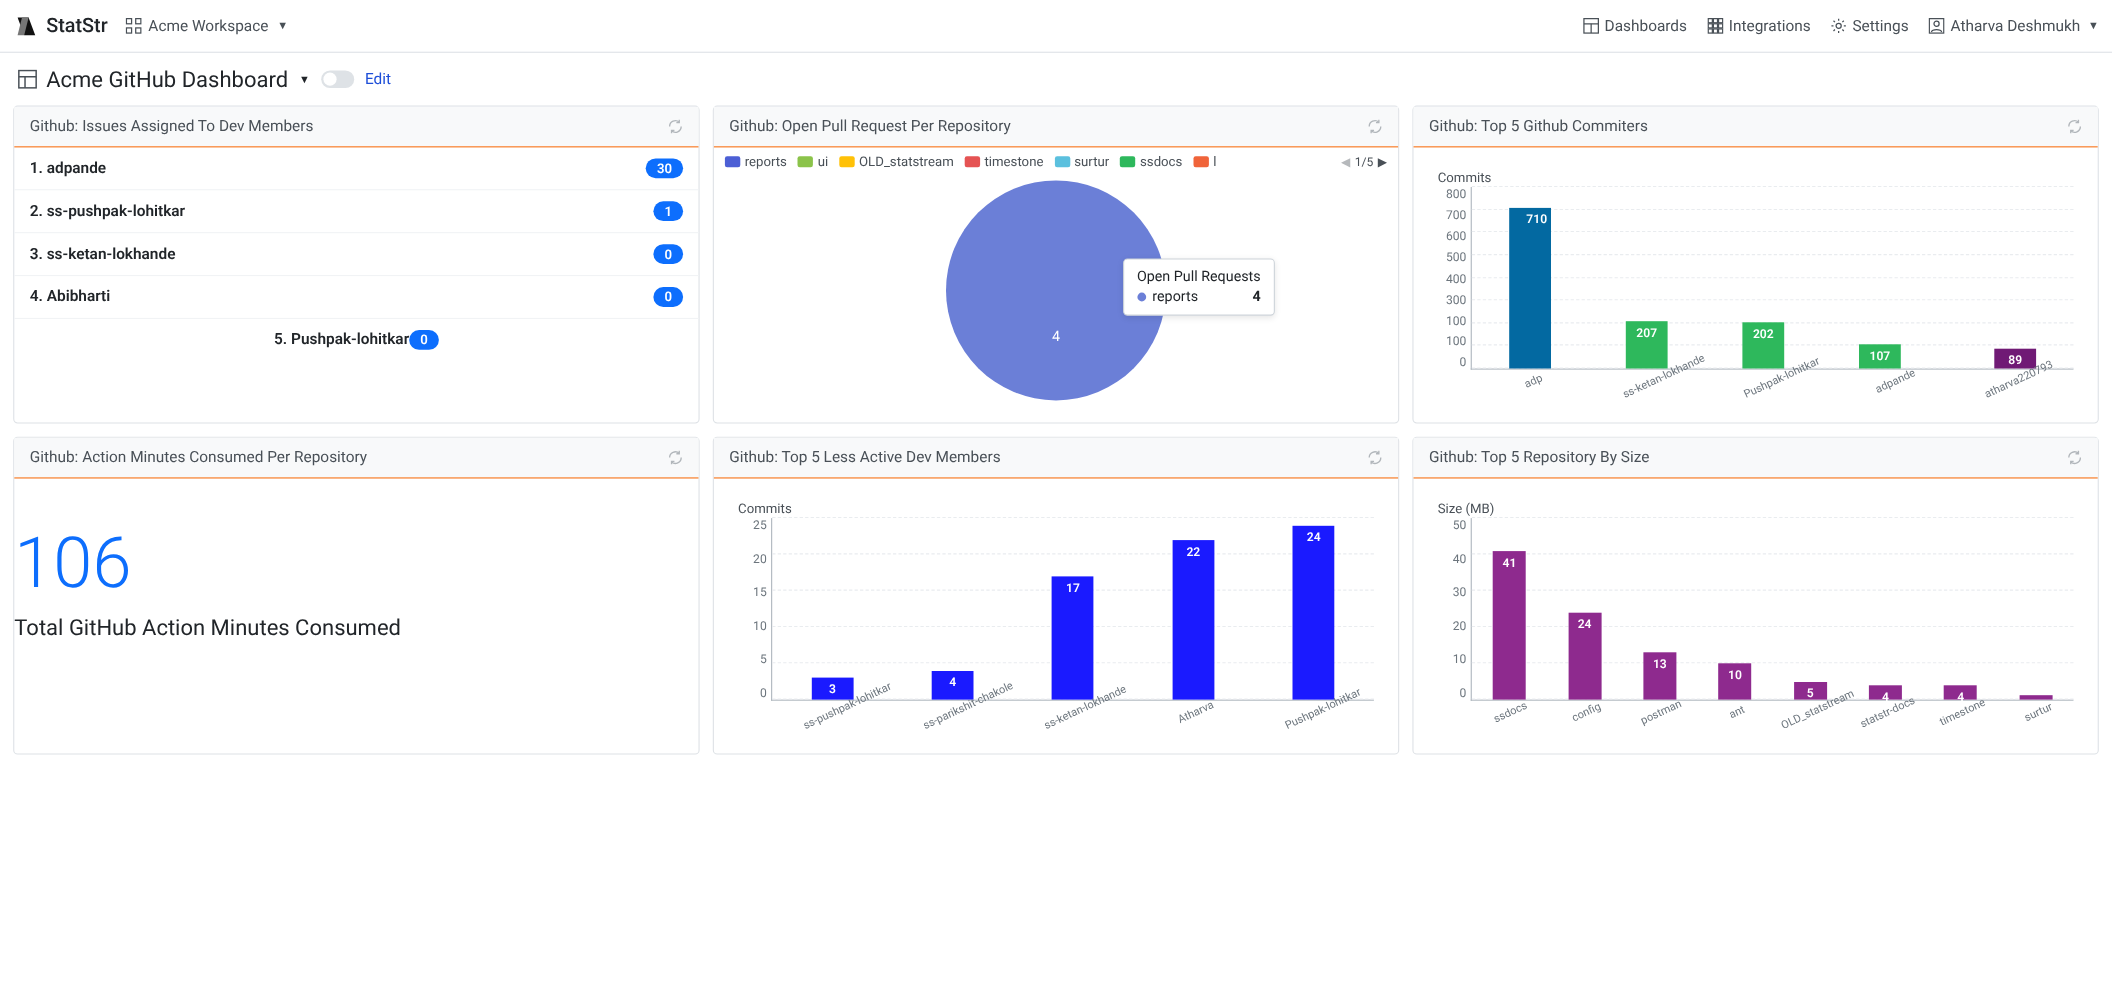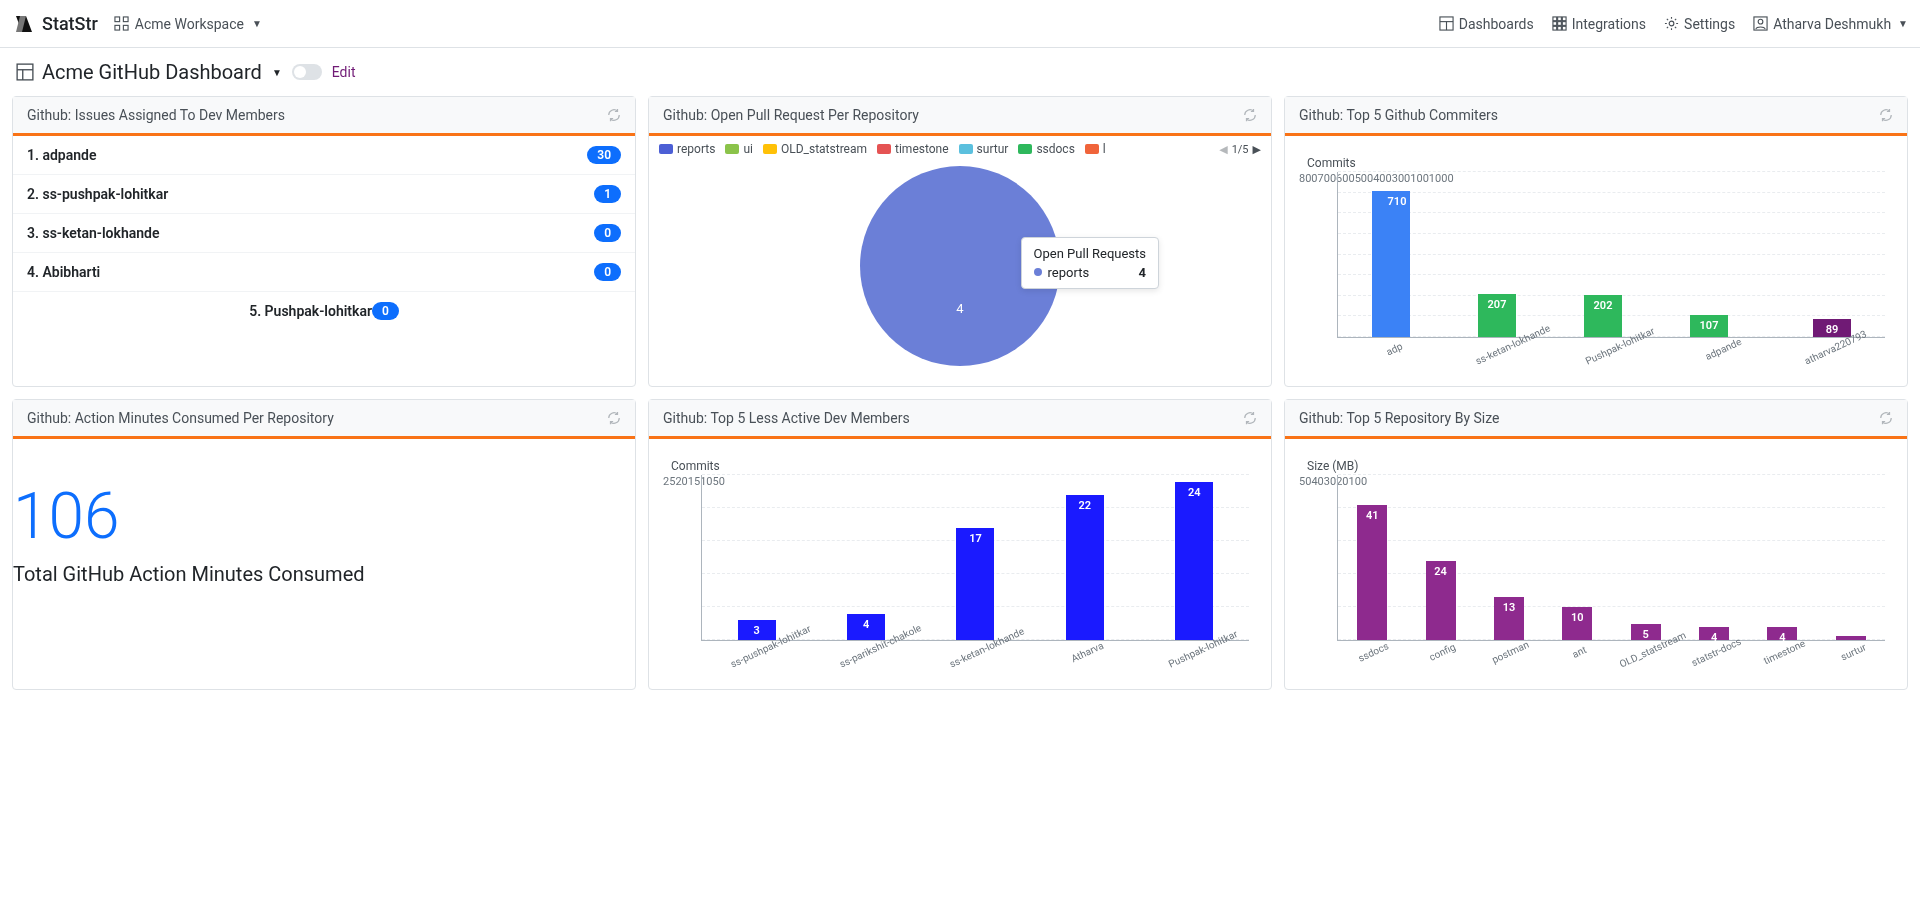--- a/index.html
+++ b/index.html
@@ -10,21 +10,21 @@
 .ws-select { display:flex; align-items:center; gap:6px; color:#495057; cursor:pointer; font-size:14px; }
 .nav-right { margin-left:auto; display:flex; gap:18px; align-items:center; }
 .nav-link { display:flex; align-items:center; gap:5px; color:#495057; cursor:pointer; }
 .caret { font-size:10px; margin-left:2px; }
 .subheader { padding:12px 16px; display:flex; align-items:center; gap:10px; }
 .subheader h1 { font-size:20px; font-weight:400; display:flex; align-items:center; gap:8px; }
 .toggle { width:30px; height:16px; background:#dee2e6; border-radius:8px; position:relative; cursor:pointer; }
 .toggle::after { content:""; position:absolute; left:2px; top:2px; width:12px; height:12px; background:#fff; border-radius:50%; }
 .grid { display:grid; grid-template-columns:1fr 1fr 1fr; gap:12px; padding:0 12px 12px; }
 .card { border:1px solid #dee2e6; border-radius:4px; background:#fff; }
-.card-header { padding:10px 14px; border-bottom:3px solid #f97316; display:flex; align-items:center; justify-content:space-between; font-size:14px; color:#495057; background:#f8f9fa; }
+.card-header { padding:10px 14px; border-bottom:1px solid #f97316; display:flex; align-items:center; justify-content:space-between; font-size:14px; color:#495057; background:#f8f9fa; }
 .refresh-icon { width:14px; height:14px; cursor:pointer; opacity:.5; }
 .card-body { padding:14px; position:relative; }
 
 .list-row { display:flex; align-items:center; justify-content:space-between; padding:10px 14px; border-bottom:1px solid #f1f3f5; }
 .list-row:last-child { border-bottom:none;justify-content:center; }
 .list-label { font-weight:600; }
 .badge { background:#0d6efd; color:#fff; border-radius:10px; padding:2px 10px; font-size:12px; font-weight:600; min-width:26px; text-align:center; }
 
 .legend { display:flex; flex-wrap:nowrap; gap:10px; align-items:center; font-size:12px; color:#495057; padding:6px 10px 0; overflow:hidden; }
 .legend-item { display:flex; align-items:center; gap:4px; white-space:nowrap; }
@@ -33,21 +33,21 @@
 .pie-wrap { display:flex; justify-content:center; padding:10px 0 20px; position:relative; }
 .pie { width:200px; height:200px; border-radius:50%; background:#6b7fd7; display:flex; align-items:center; justify-content:center; color:#fff; font-size:13px; position:relative; }
 .pie-label { position:absolute; bottom:25%; }
 .tooltip { position:absolute; right:18%; top:35%; background:#fff; border:1px solid #ced4da; border-radius:4px; padding:8px 12px; font-size:13px; box-shadow:0 2px 6px rgba(0,0,0,.1); }
 .tooltip .tt-title { margin-bottom:4px; }
 .tooltip .tt-row { display:flex; align-items:center; gap:6px; justify-content:space-between; }
 .dot { width:8px; height:8px; border-radius:50%; }
 
 .chart { position:relative; height:200px; padding:6px 6px 0 38px; }
 .chart-title { font-size:12px; color:#495057; margin:6px 0 2px 8px; }
-.y-axis { position:absolute; left:0; top:0; bottom:34px; width:34px; display:flex; flex-direction:row; justify-content:space-between; font-size:11px; color:#6c757d; text-align:right; }
+.y-axis { position:absolute; left:0; top:0; bottom:34px; width:34px; display:flex; flex-direction:column; justify-content:space-between; font-size:11px; color:#6c757d; text-align:right; }
 .plot { position:absolute; left:38px; right:8px; top:0; bottom:34px; border-left:1px solid #adb5bd; border-bottom:1px solid #adb5bd; }
 .grid-line { position:absolute; left:0; right:0; border-top:1px dashed #e9ecef; }
 .bars { position:absolute; left:0; right:0; top:0; bottom:0; display:flex; align-items:flex-end; justify-content:space-around; }
 .bar { width:38px; display:flex; align-items:flex-start; justify-content:center; color:#fff; font-size:11px; font-weight:600; padding-top:4px; }
 .x-labels { position:absolute; left:38px; right:8px; bottom:0; height:34px; display:flex; justify-content:space-around; }
 .x-label { font-size:10px; color:#6c757d; transform:rotate(-25deg); transform-origin:top center; white-space:nowrap; text-align:center; width:60px; margin-top:6px; }
 
 .big-num { padding:40px 0 30px; }
 .big-num .num { font-size:64px; color:#0d6efd; font-weight:300; }
 .big-num .sub { font-size:20px; color:#212529; margin-top:8px; }
@@ -122,21 +122,21 @@
   <h1>
     <svg class="icon-svg" style="width:18px;height:18px" viewBox="0 0 16 16" fill="none" stroke="#495057" stroke-width="1.2">
         <rect x="1" y="1" width="14" height="14"></rect>
         <line x1="1" y1="6" x2="15" y2="6"></line>
         <line x1="6" y1="6" x2="6" y2="15"></line>
       </svg>
     <span>Acme GitHub Dashboard</span>
     <span class="caret">▼</span>
   </h1>
   <div class="toggle"></div>
-  <span style="color:#701a75">Edit</span>
+  <span style="color:#1d4ed8">Edit</span>
 </div>
 
 <div class="grid">
 
   <div class="card">
     <div class="card-header">
       <span>Github: Issues Assigned To Dev Members</span>
       <svg class="refresh-icon" viewBox="0 0 16 16" fill="none" stroke="#6c757d" stroke-width="1.4">
           <path d="M2 8a6 6 0 0 1 10-4.5M14 8a6 6 0 0 1-10 4.5"></path>
           <path d="M12 1v3h-3M4 15v-3h3"></path>
@@ -252,21 +252,21 @@
             <div class="grid-line" style="bottom: 0%;"></div>
             <div class="grid-line" style="bottom: 12.5%;"></div>
             <div class="grid-line" style="bottom: 25%;"></div>
             <div class="grid-line" style="bottom: 37.5%;"></div>
             <div class="grid-line" style="bottom: 50%;"></div>
             <div class="grid-line" style="bottom: 62.5%;"></div>
             <div class="grid-line" style="bottom: 75%;"></div>
             <div class="grid-line" style="bottom: 87.5%;"></div>
             <div class="grid-line" style="bottom: 100%;"></div>
             <div class="bars">
-              <div class="bar" style="height: 88.75%; background: #3b82f6; padding-left: 12px;">710</div>
+              <div class="bar" style="height: 88.75%; background: #0369a1; padding-left: 12px;">710</div>
               <div class="bar" style="height: 25.875%; background: rgb(46, 184, 92);">207</div>
               <div class="bar" style="height: 25.25%; background: rgb(46, 184, 92);">202</div>
               <div class="bar" style="height: 13.375%; background: rgb(46, 184, 92);">107</div>
               <div class="bar" style="height: 11.125%; background: #701a75; margin-left: 17px;">89</div>
             </div>
           </div>
           <div class="x-labels">
             <div class="x-label">adp</div>
             <div class="x-label">ss-ketan-lokhande</div>
             <div class="x-label">Pushpak-lohitkar</div>

